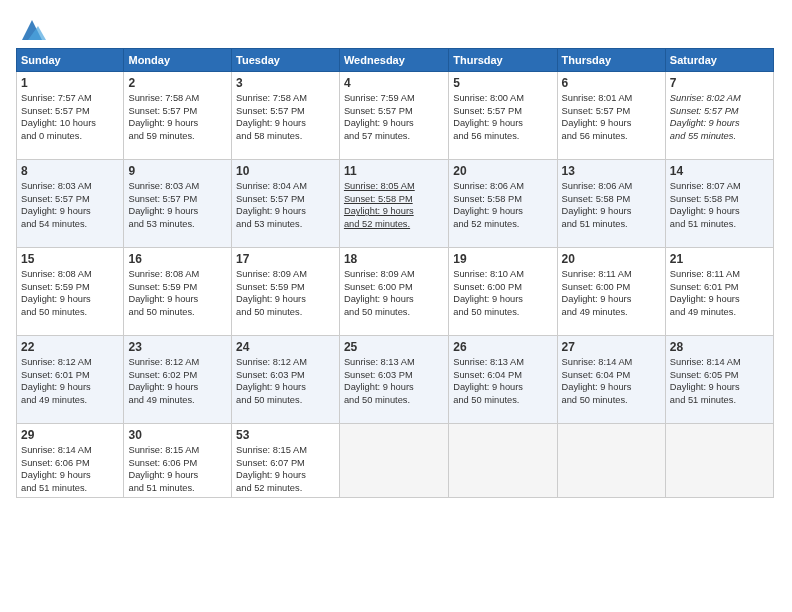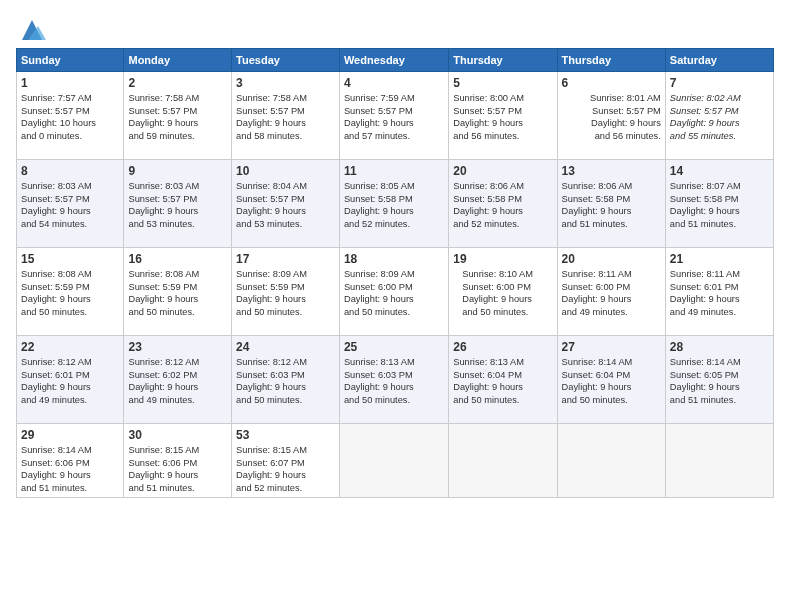--- a/index.html
+++ b/index.html
@@ -163,21 +163,21 @@
           </td>
           <td>
             <span class="day-number">5</span>
             <div class="day-info" style="white-space: pre-line;">Sunrise: 8:00 AM
 Sunset: 5:57 PM
 Daylight: 9 hours
 and 56 minutes.</div>
           </td>
           <td>
             <span class="day-number">6</span>
-            <div class="day-info" style="white-space: pre-line; text-align: right;">Sunrise: 8:01 AM
+            <div class="day-info" style="white-space: pre-line;">Sunrise: 8:01 AM
 Sunset: 5:57 PM
 Daylight: 9 hours
 and 56 minutes.</div>
           </td>
           <td>
             <span class="day-number">7</span>
             <div class="day-info" style="white-space: pre-line; font-style: italic;">Sunrise: 8:02 AM
 Sunset: 5:57 PM
 Daylight: 9 hours
 and 55 minutes.</div>
@@ -200,21 +200,21 @@
           </td>
           <td>
             <span class="day-number">10</span>
             <div class="day-info" style="white-space: pre-line;">Sunrise: 8:04 AM
 Sunset: 5:57 PM
 Daylight: 9 hours
 and 53 minutes.</div>
           </td>
           <td>
             <span class="day-number">11</span>
-            <div class="day-info" style="white-space: pre-line;">Sunrise: 8:05 AM
+            <div class="day-info" style="white-space: pre-line; text-decoration: underline;">Sunrise: 8:05 AM
 Sunset: 5:58 PM
 Daylight: 9 hours
 and 52 minutes.</div>
           </td>
           <td>
             <span class="day-number">20</span>
             <div class="day-info" style="white-space: pre-line;">Sunrise: 8:06 AM
 Sunset: 5:58 PM
 Daylight: 9 hours
 and 52 minutes.</div>
@@ -258,21 +258,21 @@
           </td>
           <td>
             <span class="day-number">18</span>
             <div class="day-info" style="white-space: pre-line;">Sunrise: 8:09 AM
 Sunset: 6:00 PM
 Daylight: 9 hours
 and 50 minutes.</div>
           </td>
           <td>
             <span class="day-number">19</span>
-            <div class="day-info" style="white-space: pre-line; margin-left: 9px;">Sunrise: 8:10 AM
+            <div class="day-info" style="white-space: pre-line;">Sunrise: 8:10 AM
 Sunset: 6:00 PM
 Daylight: 9 hours
 and 50 minutes.</div>
           </td>
           <td>
             <span class="day-number">20</span>
             <div class="day-info" style="white-space: pre-line;">Sunrise: 8:11 AM
 Sunset: 6:00 PM
 Daylight: 9 hours
 and 49 minutes.</div>

